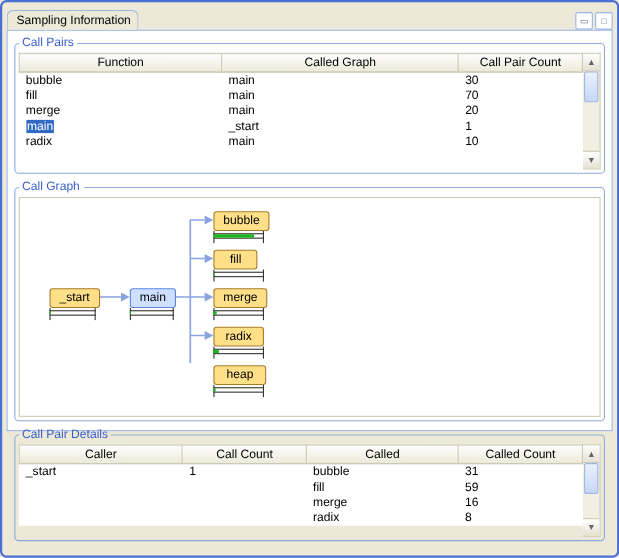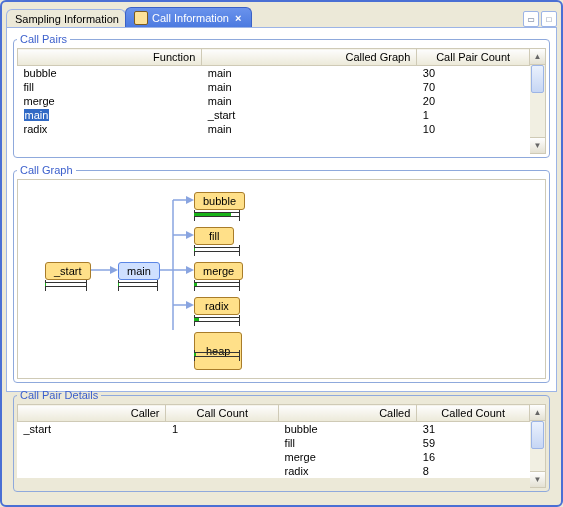--- a/index.html
+++ b/index.html
@@ -18,21 +18,21 @@
   .panel-area { border:1px solid #9cb4e6; background:#fff; height:365px; padding:5px 6px; }
 
   fieldset.group { border:1px solid #8fa9dc; border-radius:4px; margin:0 0 6px 0; padding:3px 3px 3px 3px; }
   fieldset.group > legend { color:#3b5fcc; font-size:11px; padding:0 3px; }
 
   .table-wrap { display:flex; }
   .table-scroll { flex:1; }
 
   table { border-collapse:collapse; width:100%; background:#fff; }
   th { background:linear-gradient(#fdfdfd,#ece9d8); border:1px solid #cfcab6; padding:2px 6px; font-weight:normal; color:#000; }
-  th.left { text-align:right; }
+  th.left { text-align:center; }
   th.right { text-align:center; }
   td { padding:1px 6px; border:0; }
   td.left { text-align:left; }
   td.right { text-align:left; }
   td .hl { background:#316ac5; color:#fff; padding:0 1px; }
 
   .vscroll { width:16px; background:#f1efe2; border:1px solid #cfcab6; border-left:none; display:flex; flex-direction:column; }
   .sb-btn { height:16px; background:linear-gradient(#fefefe,#e4e1d3); border-bottom:1px solid #cfcab6; display:flex; align-items:center; justify-content:center; font-size:8px; color:#666; }
   .sb-btn.bottom { border-bottom:none; border-top:1px solid #cfcab6; }
   .sb-track { flex:1; position:relative; }
@@ -54,25 +54,20 @@
 
   .pairs-box .table-wrap { height:106px; }
   .details-box .table-wrap { height:84px; }
   .pairs-box table, .details-box table { table-layout:fixed; }
 </style>
 </head>
 <body>
 
 <div class="tab-row">
   <div class="tab inactive">Sampling Information</div>
-  <div class="tab active">
-    <span class="tab-icon"></span>
-    <span>Call Information</span>
-    <span class="close-x">×</span>
-  </div>
   <div class="tab-controls">
     <div class="tc-btn">▭</div>
     <div class="tc-btn">□</div>
   </div>
 </div>
 
 <div class="panel-area">
 
   <fieldset class="group pairs-box">
     <legend>Call Pairs</legend>
@@ -197,21 +192,21 @@
 
       <div class="node" style="left:176px; top:117px; padding:2px 10px;">radix</div>
       <div class="bar-wrap" style="left:176px; top:137px; width:46px;">
           <div class="bar-bg">
             <span class="tick-l"></span>
             <span class="tick-r"></span>
             <div class="bar-fill" style="width:10%"></div>
           </div>
         </div>
 
-      <div class="node" style="left:176px; top:152px; padding:12px 11px;">heap</div>
+      <div class="node" style="left:176px; top:152px; padding:2px 11px;">heap</div>
       <div class="bar-wrap" style="left:176px; top:172px; width:46px;">
           <div class="bar-bg">
             <span class="tick-l"></span>
             <span class="tick-r"></span>
             <div class="bar-fill" style="width:4%"></div>
           </div>
         </div>
     </div>
   </fieldset>
 

